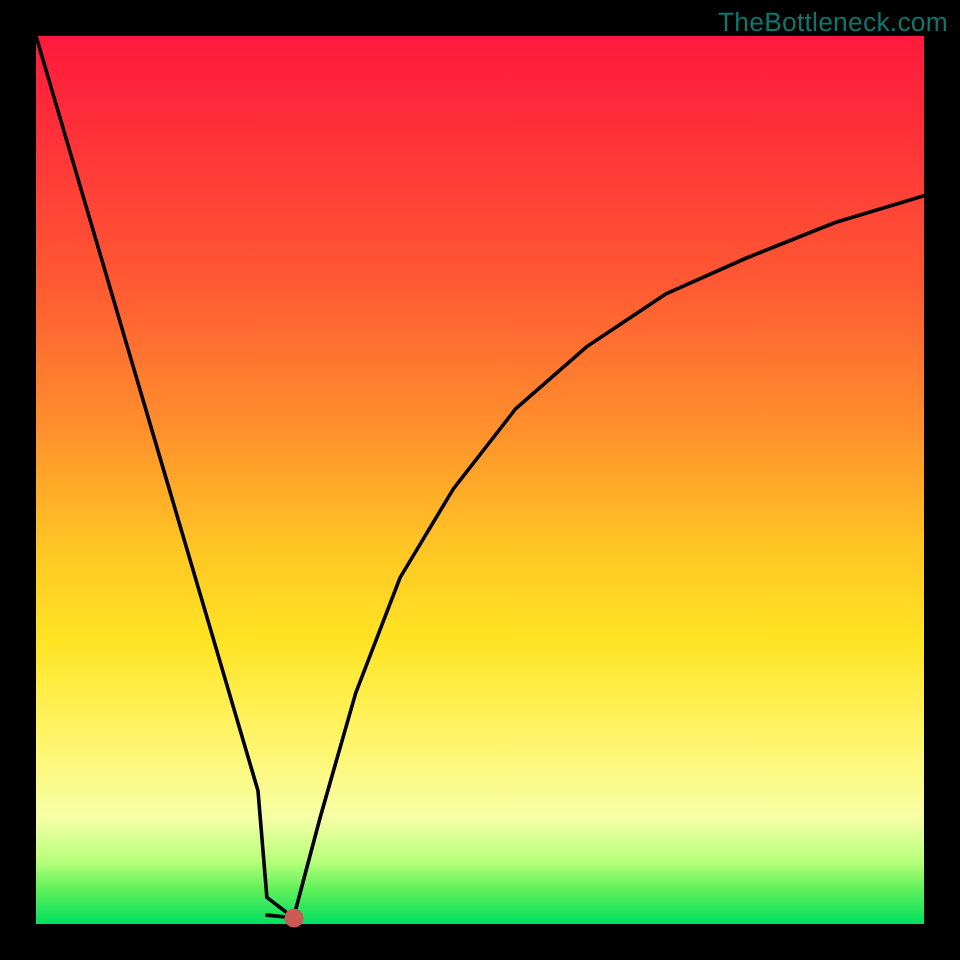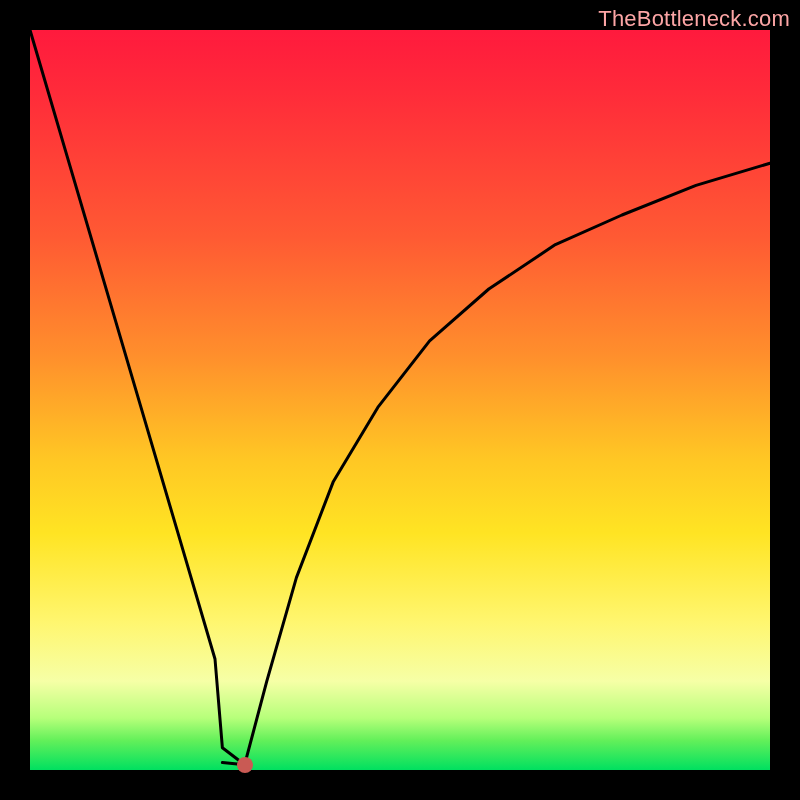--- a/index.html
+++ b/index.html
@@ -36,21 +36,21 @@
       #f6ffa6 88%,
       #b6ff7a 93%,
       #63f05a 96%,
       #00e060 100%
     );
   }
   .watermark {
     position: absolute;
     top: 6px;
     right: 10px;
-    color: #fca5a5;
+    color: #0f766e;
     font-size: 22px;
     letter-spacing: 0.2px;
     user-select: none;
   }
   svg.curve {
     position: absolute;
     left: 0;
     top: 0;
     width: 740px;
     height: 740px;

